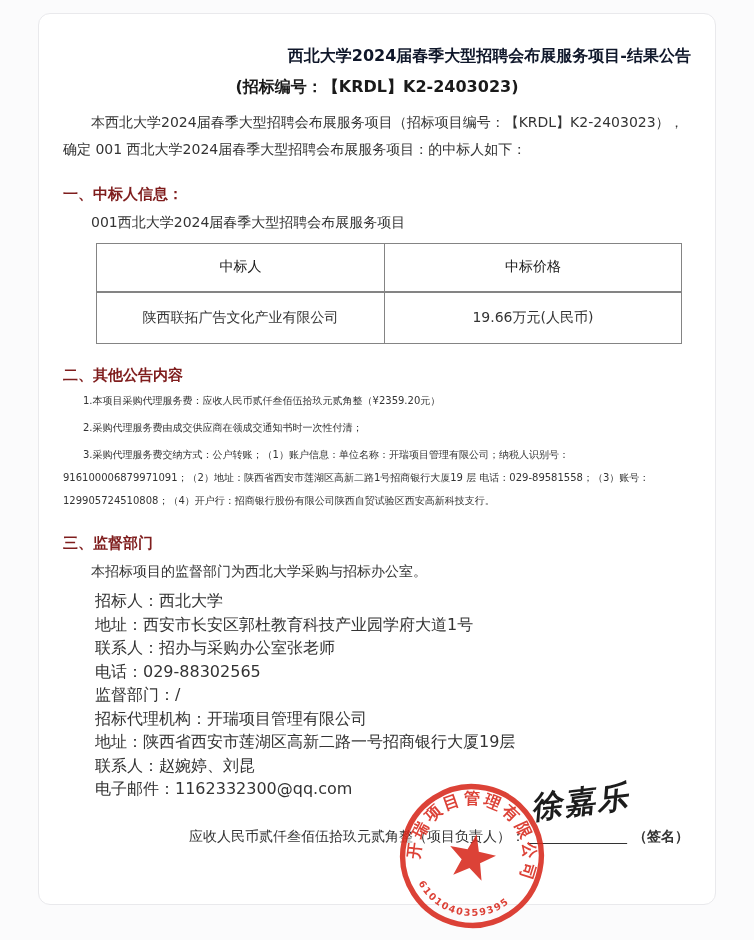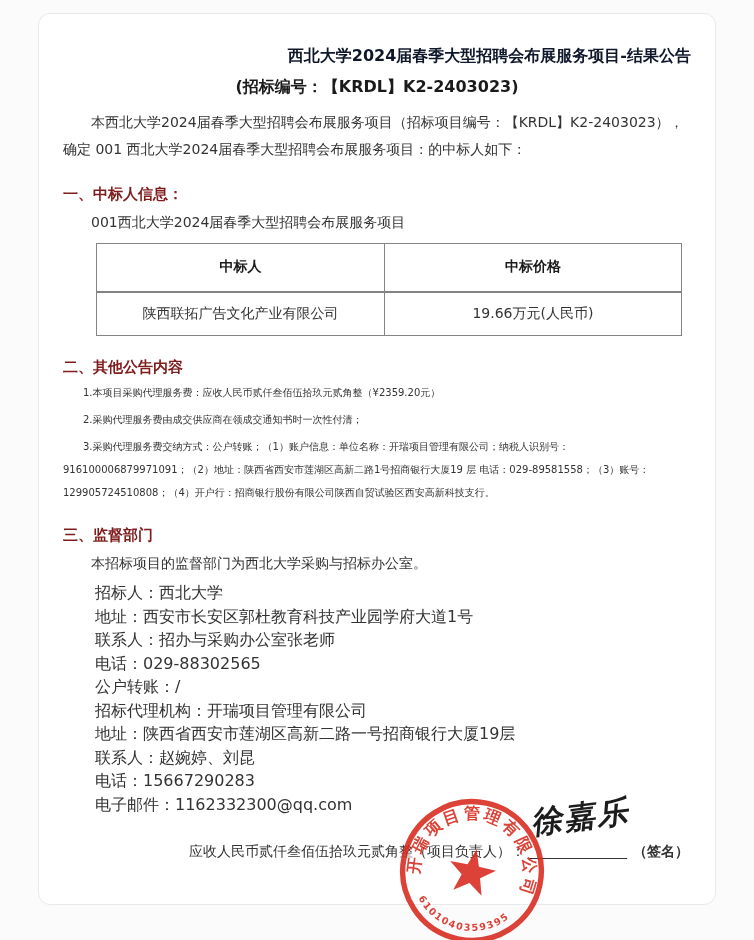--- a/index.html
+++ b/index.html
@@ -64,25 +64,25 @@
     table-layout: fixed;
   }
   table.winner-table th, table.winner-table td {
     border: 1px solid #848484;
     text-align: center;
     font-size: 14px;
     vertical-align: middle;
   }
   table.winner-table th {
     height: 48px;
-    font-weight: bold;
+    font-weight: normal;
     color: #1a1a1a;
     border-bottom: 2px solid #848484;
   }
-  table.winner-table td { height: 44px; color: #333333; }
+  table.winner-table td { height: 52px; color: #333333; }
   .col-winner { width: 49.2%; }
   .col-price  { width: 50.8%; }
   .item {
     font-size: 10px;
     line-height: 23px;
     text-indent: 2em;
     margin-top: 4px;
   }
   .contact-lines { margin-top: 7px; margin-left: 2em; }
   .contact-line { font-size: 16px; line-height: 23.5px; }
@@ -154,25 +154,24 @@
   <p class="item">3.采购代理服务费交纳方式：公户转账；（1）账户信息：单位名称：开瑞项目管理有限公司；纳税人识别号：916100006879971091；（2）地址：陕西省西安市莲湖区高新二路1号招商银行大厦19 层 电话：029-89581558；（3）账号：129905724510808；（4）开户行：招商银行股份有限公司陕西自贸试验区西安高新科技支行。</p>
 
   <h3 class="sec-heading">三、监督部门</h3>
   <p class="sub-line">本招标项目的监督部门为西北大学采购与招标办公室。</p>
 
   <div class="contact-lines">
     <div class="contact-line">招标人：西北大学</div>
     <div class="contact-line">地址：西安市长安区郭杜教育科技产业园学府大道1号</div>
     <div class="contact-line">联系人：招办与采购办公室张老师</div>
     <div class="contact-line">电话：029-88302565</div>
-    <div class="contact-line">公户转账：/</div>
+    <div class="contact-line">监督部门：/</div>
     <div class="contact-line">招标代理机构：开瑞项目管理有限公司</div>
     <div class="contact-line">地址：陕西省西安市莲湖区高新二路一号招商银行大厦19层</div>
     <div class="contact-line">联系人：赵婉婷、刘昆</div>
-    <div class="contact-line">电话：15667290283</div>
     <div class="contact-line">电子邮件：1162332300@qq.com</div>
   </div>
 
   <div class="sign-block">
     <div class="sign-line">
       <span>应收人民币贰仟叁佰伍拾玖元贰角整（项目负责人）：</span><span class="sign-blank">______________</span><span class="sign-suffix">（签名）</span>
     </div>
 
     <svg class="stamp-svg" viewBox="0 0 200 200" xmlns="http://www.w3.org/2000/svg" aria-hidden="true">
       <g transform="rotate(12 100 100)">

